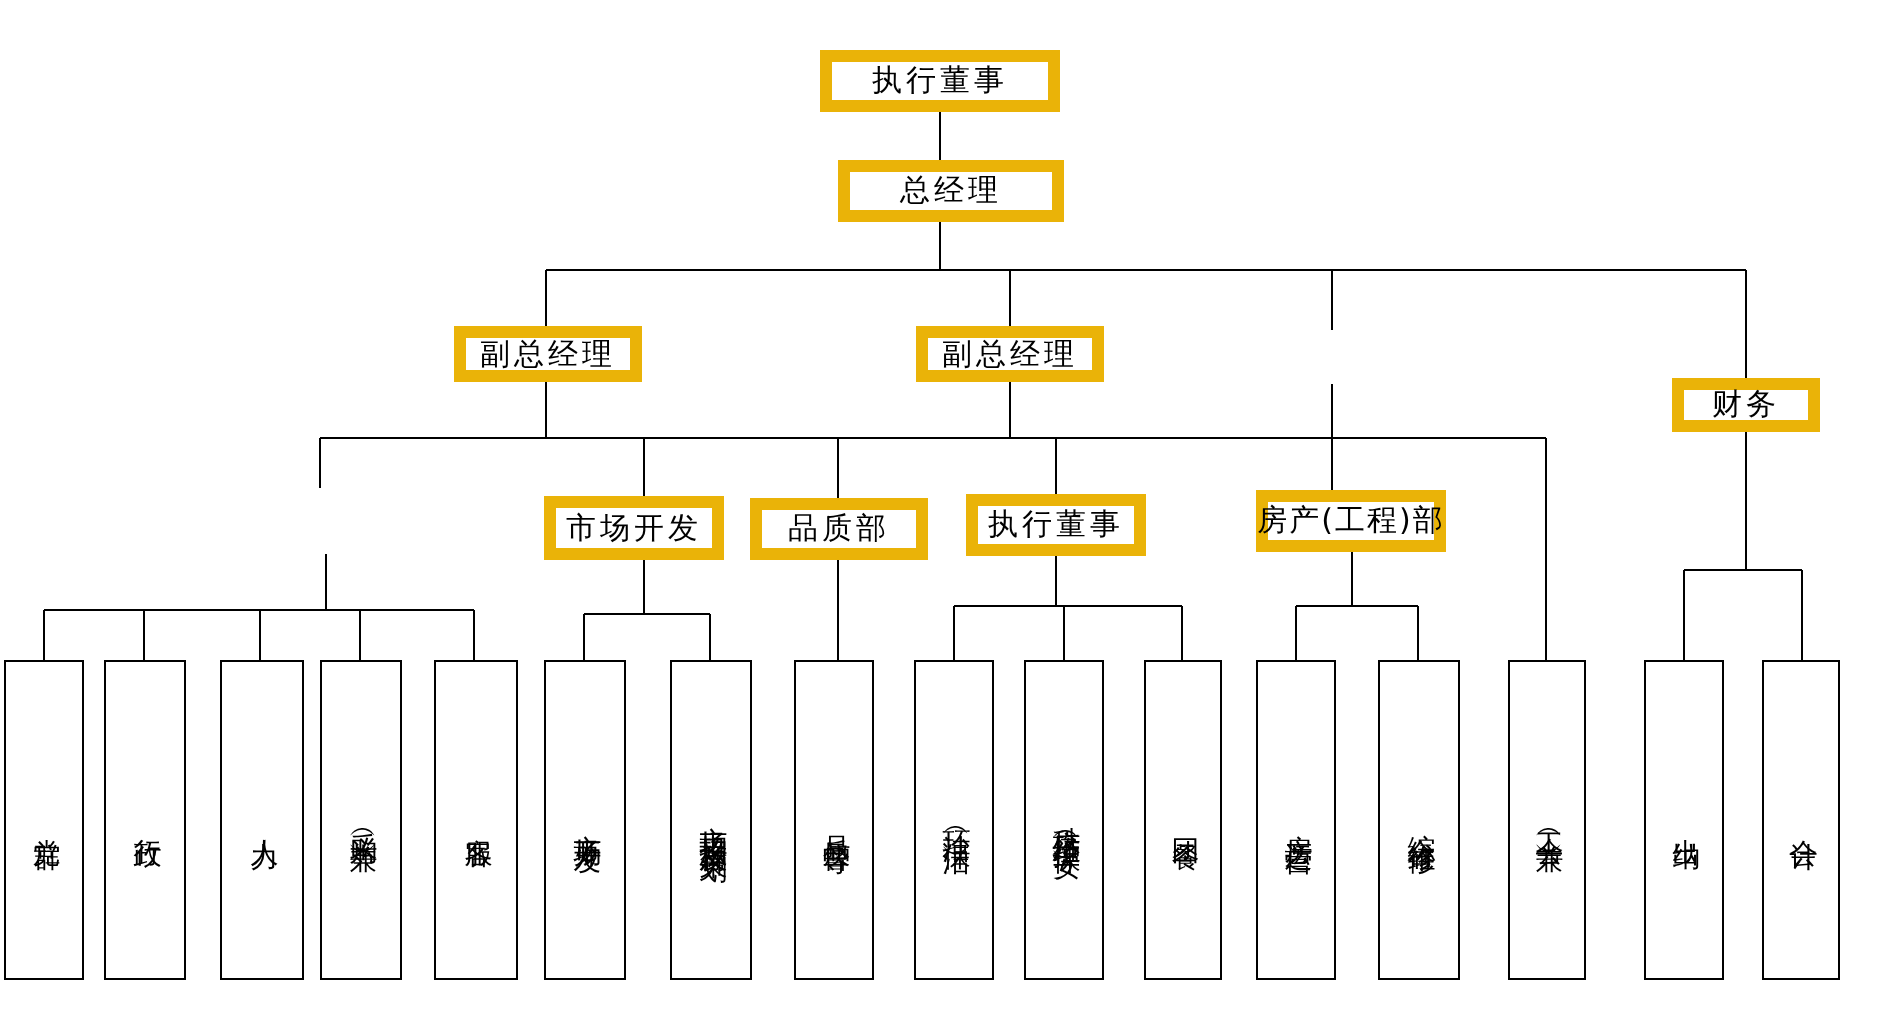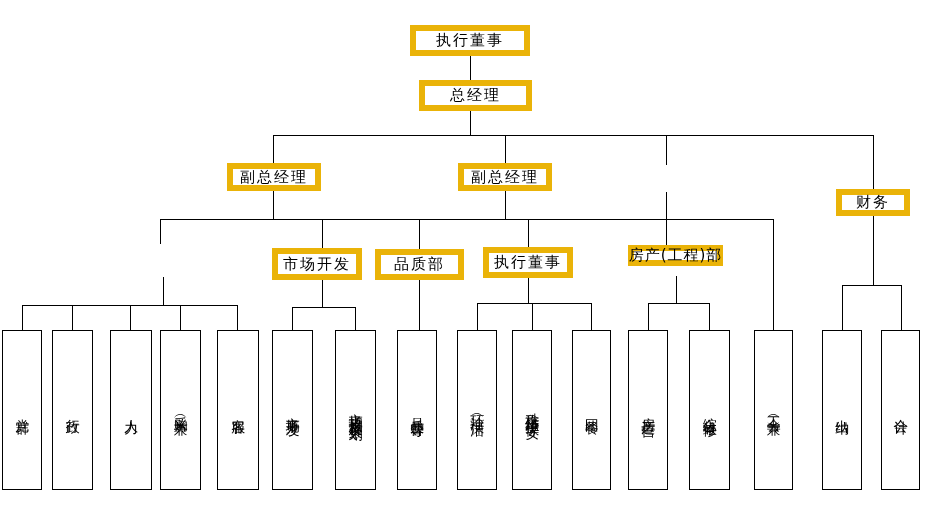--- a/index.html
+++ b/index.html
@@ -81,21 +81,21 @@
 
   <div class="hbox" style="left:419px;top:80px;width:113px;height:31px">总经理</div>
 
   <div class="hbox" style="left:227px;top:163px;width:94px;height:28px">副总经理</div>
   <div class="hbox" style="left:458px;top:163px;width:94px;height:28px">副总经理</div>
   <div class="hbox" style="left:836px;top:189px;width:74px;height:27px">财务</div>
 
   <div class="hbox" style="left:272px;top:248px;width:90px;height:32px">市场开发</div>
   <div class="hbox" style="left:375px;top:249px;width:89px;height:31px">品质部</div>
   <div class="hbox" style="left:483px;top:247px;width:90px;height:31px">执行董事</div>
-  <div class="hbox tight" style="left:628px;top:245px;width:95px;height:21px">房产(工程)部</div>
+  <div class="hbox tight" style="left:628px;top:245px;width:95px;height:31px">房产(工程)部</div>
 
   <div class="vbox" style="left:2px;width:40px">党群</div>
   <div class="vbox" style="left:52px;width:41px">行政</div>
   <div class="vbox" style="left:110px;width:42px">人力</div>
   <div class="vbox" style="left:160px;width:41px">采购（兼）</div>
   <div class="vbox" style="left:217px;width:42px">客服</div>
   <div class="vbox" style="left:272px;width:41px">市场开发</div>
   <div class="vbox" style="left:335px;width:41px">市场招投标及策划</div>
   <div class="vbox" style="left:397px;width:40px">品质督导</div>
   <div class="vbox" style="left:457px;width:40px">环洁（保洁）</div>

